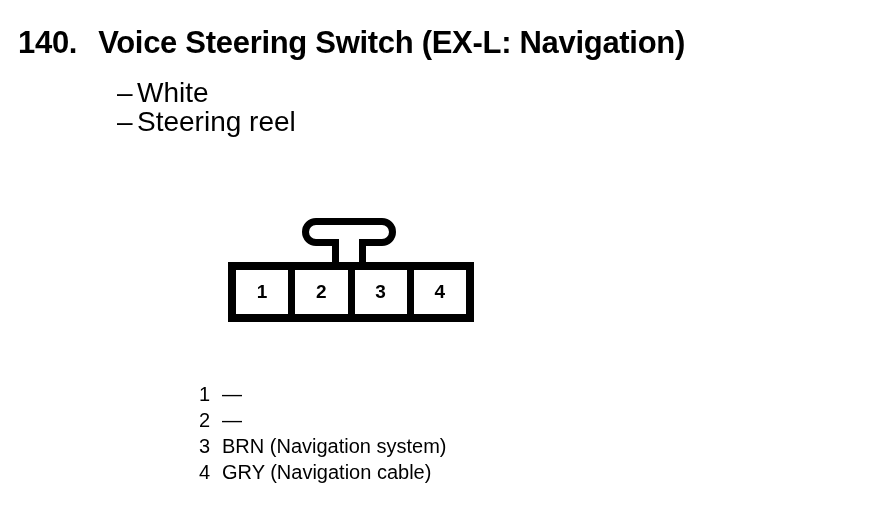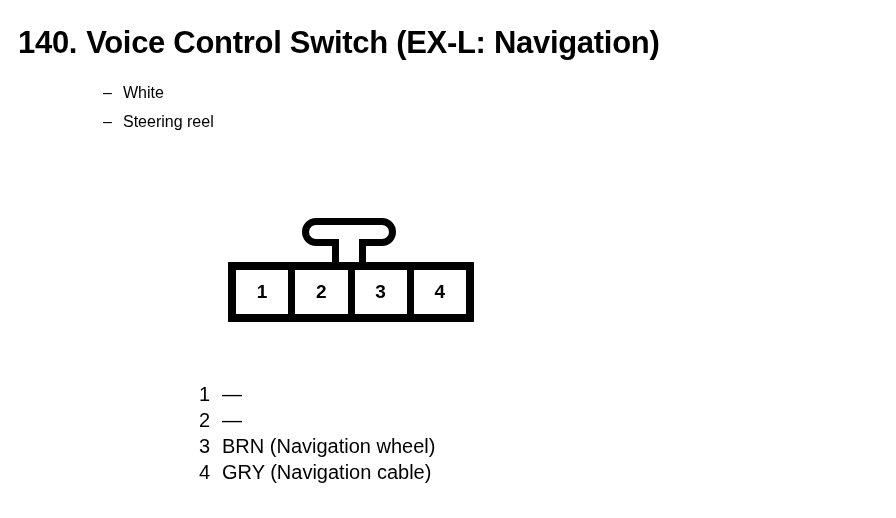--- a/index.html
+++ b/index.html
@@ -21,29 +21,29 @@
     position: absolute;
     left: 18px;
     top: 26px;
     font-size: 31px;
     font-weight: bold;
     letter-spacing: -0.3px;
     white-space: nowrap;
     line-height: 1.1;
   }
   .title .num {
-    margin-right: 9px;
+    margin-right: 21px;
   }
 
   
   .notes {
     position: absolute;
-    left: 103px;
+    left: 117px;
     top: 78px;
-    font-size: 16px;
+    font-size: 28px;
     line-height: 29px;
   }
   .note-row {
     white-space: nowrap;
   }
   .note-dash {
     display: inline-block;
     width: 20px;
   }
 
@@ -130,21 +130,21 @@
     width: 23px;
   }
   .legend-desc {
     display: inline-block;
   }
 </style>
 </head>
 <body>
 
 <div class="title">
-  <span class="num">140.</span><span>Voice Control Switch (EX-L: Navigation)</span>
+  <span class="num">140.</span><span>Voice Steering Switch (EX-L: Navigation)</span>
 </div>
 
 <div class="notes">
   <div class="note-row">
     <span class="note-dash">–</span><span>White</span>
   </div>
   <div class="note-row">
     <span class="note-dash">–</span><span>Steering reel</span>
   </div>
 </div>
@@ -173,19 +173,19 @@
   <div class="legend-row">
     <span class="legend-pin">1</span>
     <span class="legend-desc">—</span>
   </div>
   <div class="legend-row">
     <span class="legend-pin">2</span>
     <span class="legend-desc">—</span>
   </div>
   <div class="legend-row">
     <span class="legend-pin">3</span>
-    <span class="legend-desc">BRN (Navigation wheel)</span>
+    <span class="legend-desc">BRN (Navigation system)</span>
   </div>
   <div class="legend-row">
     <span class="legend-pin">4</span>
     <span class="legend-desc">GRY (Navigation cable)</span>
   </div>
 </div>
 
 </body></html>

